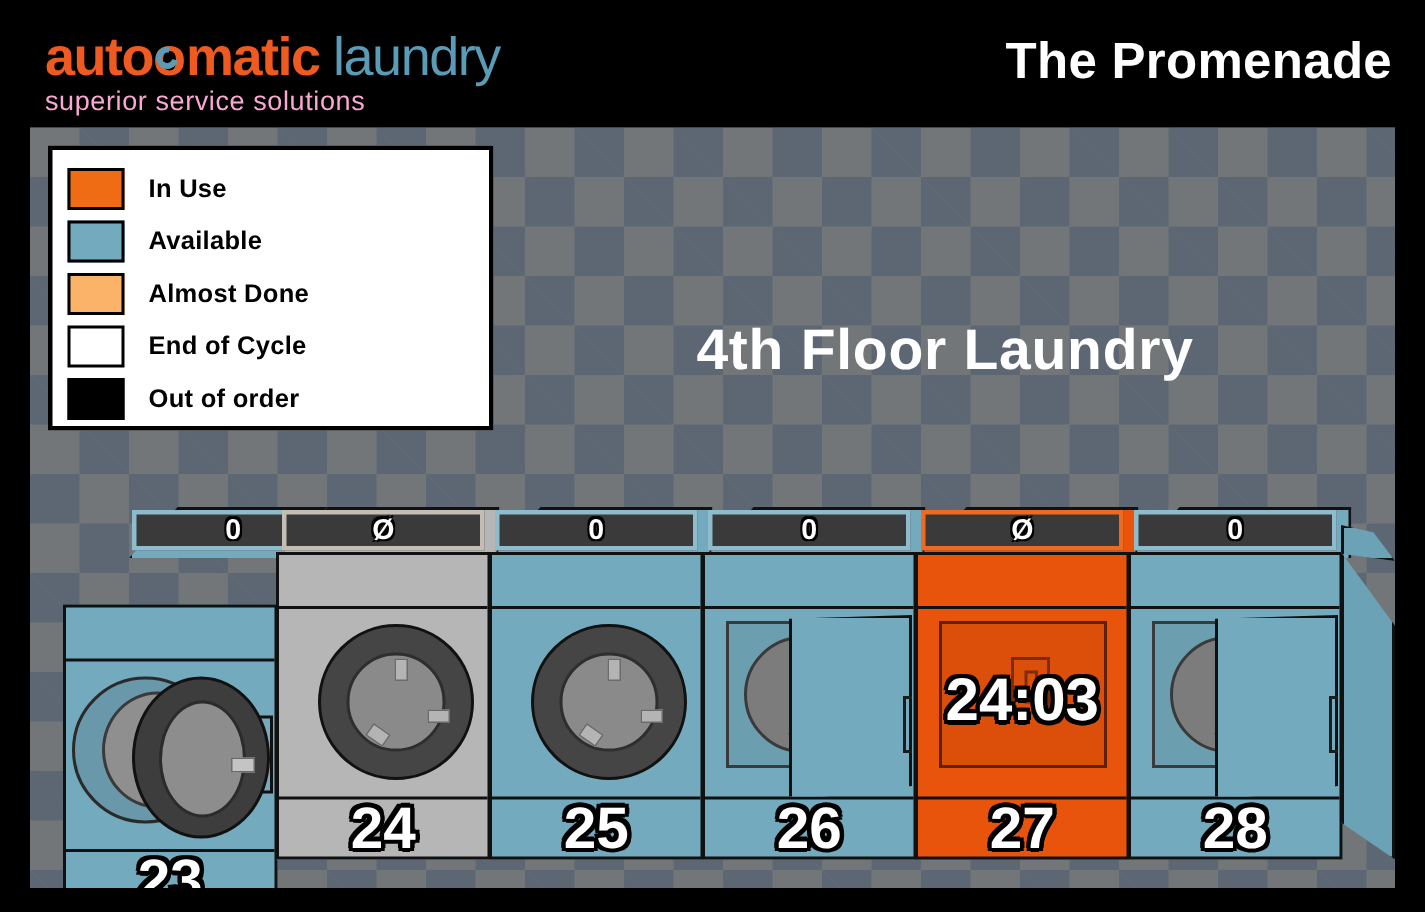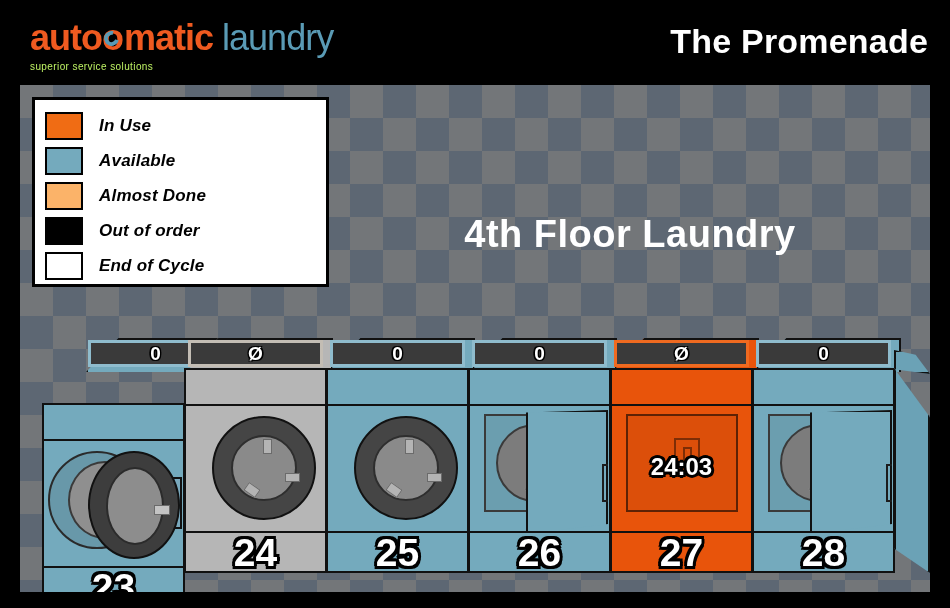--- a/index.html
+++ b/index.html
@@ -7,35 +7,35 @@
   .screen{position:relative;width:776px;height:608px;background:#000;}
 
   
   .header{position:absolute;left:0;top:0;width:950px;height:85px;background:#000;}
   .logo{position:absolute;left:30px;top:20px;}
   .logo-line1{font-size:36px;font-weight:bold;letter-spacing:-1px;line-height:36px;white-space:nowrap;}
   .logo-auto{color:#ef5a20;}
   .logo-o-wrap{position:relative;display:inline-block;width:22px;}
   .logo-o-wrap .ring{position:absolute;left:2px;top:11px;width:15px;height:15px;border:4px solid #5a9bb5;border-radius:50%;border-right-color:transparent;transform:rotate(-30deg);box-sizing:border-box;}
   .logo-laundry{color:#5a9bb5;font-weight:normal;}
-  .logo-tag{color:#bef264;font-size:10px;line-height:18px;margin-top:2px;letter-spacing:.4px;}
+  .logo-tag{color:#f9a8d4;font-size:18px;line-height:18px;margin-top:2px;letter-spacing:.4px;}
   .venue{position:absolute;right:22px;top:22px;color:#fff;font-size:34px;font-weight:bold;letter-spacing:.2px;}
 
   
   .panel{position:absolute;left:20px;top:85px;width:910px;height:507px;
     background-color:#737679;
     background-image:
       linear-gradient(45deg,#5d6773 25%,transparent 25%,transparent 75%,#5d6773 75%),
       linear-gradient(45deg,#5d6773 25%,transparent 25%,transparent 75%,#5d6773 75%);
     background-size:66px 66px;
     background-position:0 0, 33px 33px;
     overflow:hidden;}
 
   
-  .legend{position:absolute;left:12px;top:12px;width:297px;height:190px;background:#fff;border:3px solid #000;box-sizing:border-box;padding:8px 0 0 10px;font-style:italic;}
+  .legend{position:absolute;left:12px;top:12px;width:297px;height:190px;background:#fff;border:3px solid #000;box-sizing:border-box;padding:8px 0 0 10px;}
   .legend-row{display:flex;align-items:center;height:35px;}
   .swatch{width:38px;height:28px;border:2px solid #000;box-sizing:border-box;margin-right:16px;flex:0 0 auto;}
   .legend-label{font-size:17px;font-weight:bold;color:#000;letter-spacing:.2px;}
 
   .floor-title{position:absolute;left:330px;top:128px;width:560px;text-align:center;color:#fff;font-size:38px;font-weight:bold;letter-spacing:.5px;}
 
   
   .bank{position:absolute;left:22px;top:225px;width:868px;height:263px;}
   .machine{position:absolute;top:58px;width:143px;height:205px;box-sizing:border-box;border:2px solid #111;}
   .m0{left:0px;margin-top:35px;}   .m1{left:142px;} .m2{left:284px;}
@@ -52,21 +52,21 @@
   .display{position:absolute;left:2px;top:0px;width:135px;height:27px;box-sizing:border-box;
     border:3px solid #8fbccd;background:#3a3a3a;display:flex;align-items:center;justify-content:center;}
   .display .glyph{color:#fff;font-size:19px;font-weight:bold;line-height:19px;
     text-shadow:-1.4px -1.4px 0 #000,1.4px -1.4px 0 #000,-1.4px 1.4px 0 #000,1.4px 1.4px 0 #000;}
 
   .body-top{position:absolute;left:0;top:0;width:100%;height:36px;box-sizing:border-box;border-bottom:2px solid #111;}
   .door-zone{position:absolute;left:0;top:36px;width:100%;height:127px;box-sizing:border-box;border-bottom:2px solid #111;overflow:hidden;}
   .num-zone{position:absolute;left:0;top:163px;width:100%;height:38px;display:flex;align-items:center;justify-content:center;}
   .num{color:#fff;font-size:39px;font-weight:bold;line-height:39px;
     text-shadow:-2.6px -2.6px 0 #000,2.6px -2.6px 0 #000,-2.6px 2.6px 0 #000,2.6px 2.6px 0 #000,0 3px 0 #000,3px 0 0 #000,-3px 0 0 #000,0 -3px 0 #000;}
-  .timer{color:#fff;font-size:24px;font-weight:bold;line-height:34px;
+  .timer{color:#fff;font-size:40px;font-weight:bold;line-height:34px;
     text-shadow:-2.4px -2.4px 0 #000,2.4px -2.4px 0 #000,-2.4px 2.4px 0 #000,2.4px 2.4px 0 #000,0 3px 0 #000,3px 0 0 #000,-3px 0 0 #000,0 -3px 0 #000;
     position:absolute;left:0;top:44px;width:100%;text-align:center;z-index:6;}
 
   
   .washer-door{position:absolute;left:26px;top:10px;width:104px;height:104px;border-radius:50%;
     background:#454545;border:2px solid #111;box-sizing:border-box;}
   .washer-door .inner{position:absolute;left:17px;top:17px;width:66px;height:66px;border-radius:50%;
     background:#8a8a8a;border:2px solid #2e2e2e;box-sizing:border-box;}
   .washer-door .fin{position:absolute;background:#b4b4b4;border:1px solid #6b6b6b;box-sizing:border-box;}
   .f1{left:30px;top:2px;width:9px;height:15px;}
@@ -125,26 +125,26 @@
       </div>
       <div class="legend-row">
         <span class="swatch" style="background:#74aabd"></span>
         <span class="legend-label">Available</span>
       </div>
       <div class="legend-row">
         <span class="swatch" style="background:#fbb369"></span>
         <span class="legend-label">Almost Done</span>
       </div>
       <div class="legend-row">
+        <span class="swatch" style="background:#ffffff"></span>
+        <span class="legend-label">End of Cycle</span>
+      </div>
+      <div class="legend-row">
         <span class="swatch" style="background:#000000"></span>
         <span class="legend-label">Out of order</span>
-      </div>
-      <div class="legend-row">
-        <span class="swatch" style="background:#ffffff"></span>
-        <span class="legend-label">End of Cycle</span>
       </div>
     </div>
 
     <div class="floor-title">4th Floor Laundry</div>
 
     <div class="bank">
 
       <div class="console c0">
         <div class="console-top" style="background:#74aabd"></div>
         <div class="display" style="top:30px;border-color:#8fbccd">

